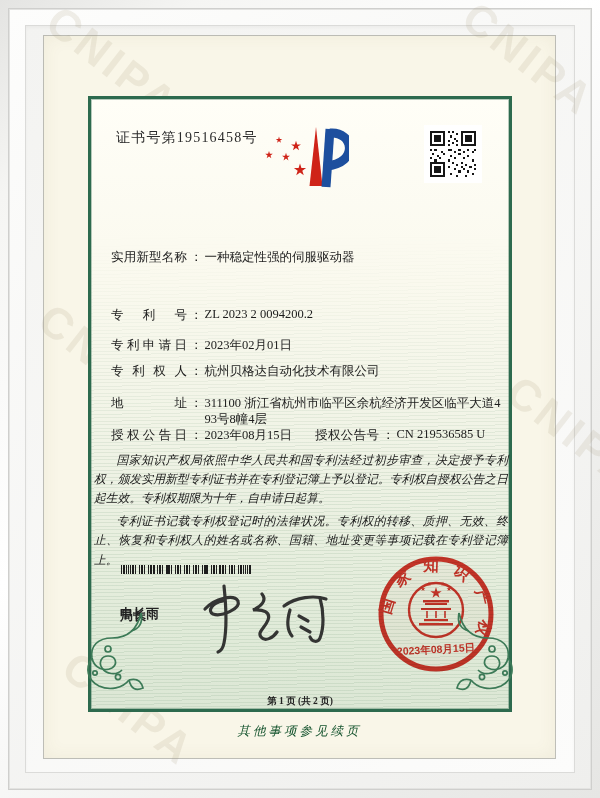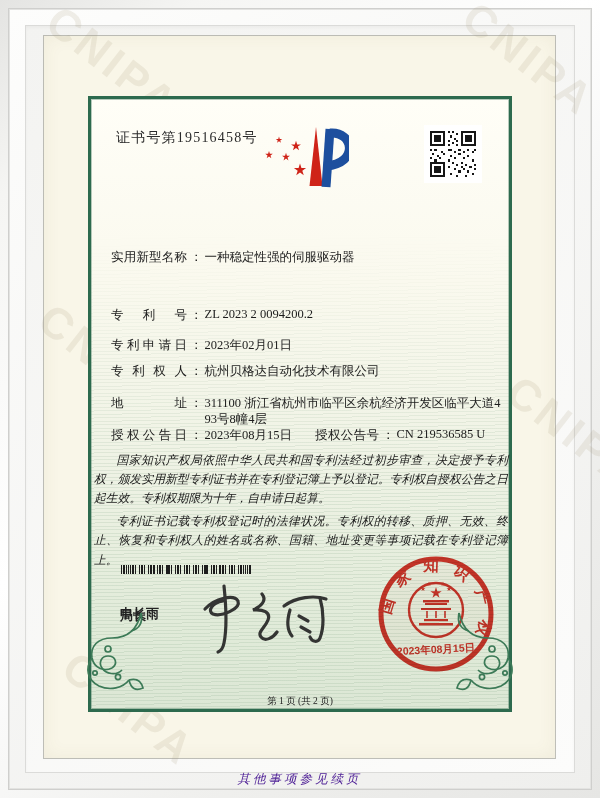--- a/index.html
+++ b/index.html
@@ -44,26 +44,26 @@
   .paras{left:3px;top:352px;width:414px;font-size:11.8px;line-height:1.62;font-style:italic;
     color:#191919;text-align:justify;}
   .paras p{position:static;margin:0 0 4px 0;text-indent:1.9em;}
   .barcode{left:30px;top:466px;width:130px;height:9px;
     background:repeating-linear-gradient(90deg,#1d1d1d 0 1px,rgba(0,0,0,0) 1px 2px,#1d1d1d 2px 4px,rgba(0,0,0,0) 4px 5px,#1d1d1d 5px 6px,rgba(0,0,0,0) 6px 9px),
       repeating-linear-gradient(90deg,rgba(0,0,0,0) 0 7px,#1d1d1d 7px 8px,rgba(0,0,0,0) 8px 13px);}
   .signer{left:29px;font-family:"Liberation Sans",sans-serif;font-size:13px;font-weight:bold;color:#222;}
   .signer.t{top:508px}.signer.n{top:506px}
   .sig{left:96px;top:476px;}
   .seal{left:284px;top:454px;mix-blend-mode:multiply;}
-  .pageinfo{left:0;top:596px;width:100%;text-align:center;font-size:9.5px;color:#222;}
+  .pageinfo{left:0;top:596px;width:100%;text-align:center;font-size:9.5px;color:#222;font-weight:bold;}
   .flourish{pointer-events:none;}
   .fl-l{left:-14px;top:512px;}
   .fl-r{right:-14px;top:512px;transform:scaleX(-1);}
   .footnote{position:absolute;left:0;top:687px;width:100%;text-align:center;font-size:12.5px;
-    font-style:italic;letter-spacing:3px;color:#4c1d95;margin-top:48px;}
+    font-style:italic;letter-spacing:3px;color:#14532d;}
 </style>
 </head>
 <body>
 
 <div class="photo">
   <div class="bevel1"></div>
   <div class="bevel2"></div>
 
   <div class="mat">
 

